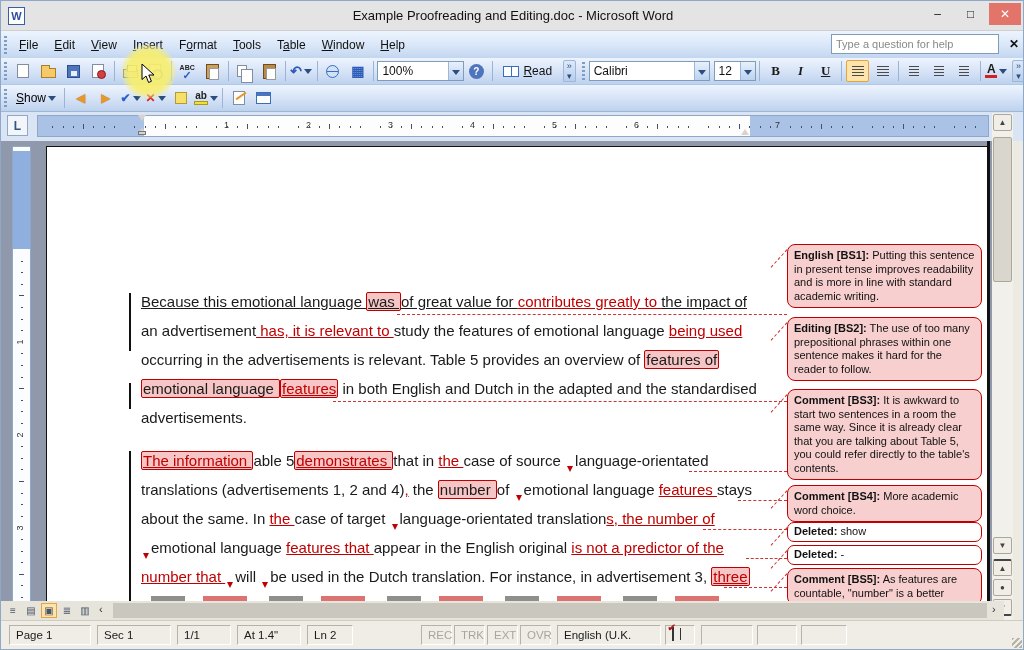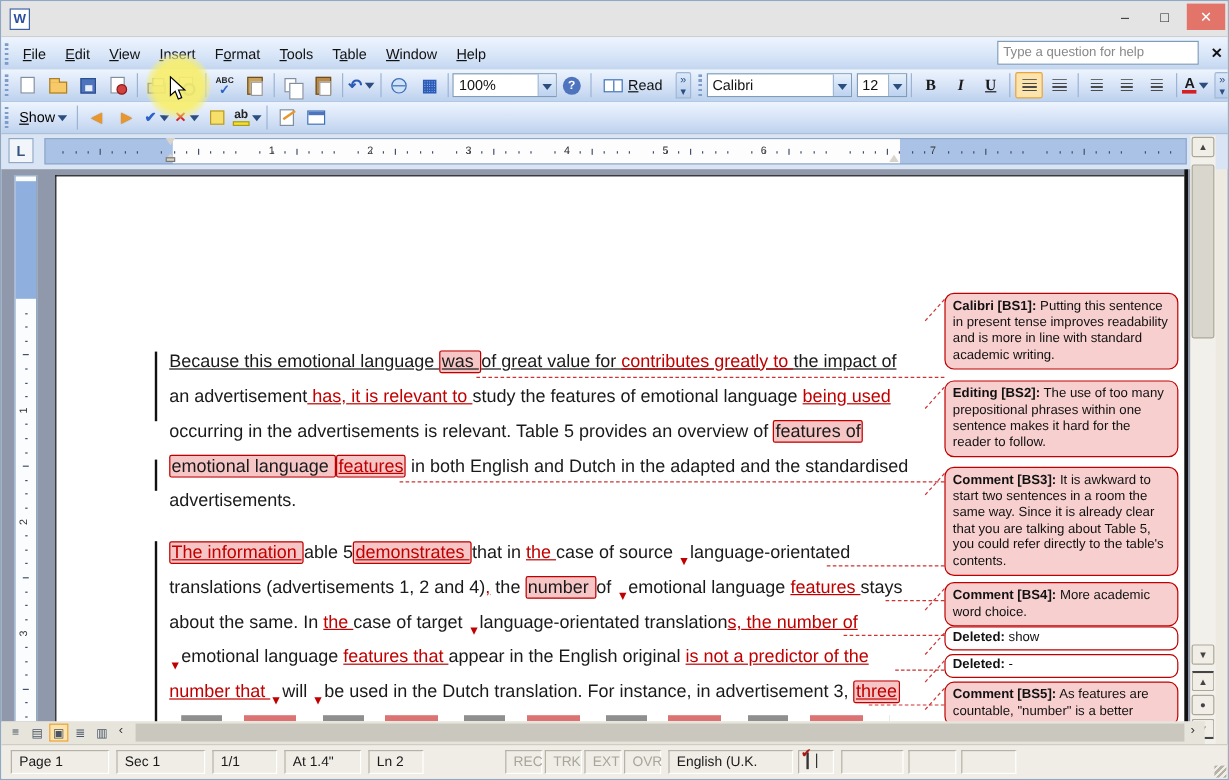--- a/index.html
+++ b/index.html
@@ -173,20 +173,21 @@
       background:radial-gradient(circle, rgba(247,238,110,0.92) 52%, rgba(247,238,110,0.4) 66%, rgba(247,238,110,0) 72%); }
   .cursor { position:absolute; left:140px; top:62px; }
 </style>
 </head>
 <body>
 
 <div class="app">
 
   <div class="titlebar">
     <div class="word-icon">W</div>
+    <div class="title-text">Example Proofreading and Editing.doc - Microsoft Word</div>
     <div class="winbtns">
       <div class="winbtn">–</div>
       <div class="winbtn">□</div>
       <div class="winbtn close">✕</div>
     </div>
   </div>
 
   <div class="menubar">
     <div class="mgrip"></div>
     <div id="menus" style="display:flex">
@@ -506,21 +507,21 @@
         <div class="conn-h" style="top: 446px; left: 723px; width: 63px;"></div>
         <div class="conn-d" style="top: 117px;"></div>
         <div class="conn-d" style="top: 190px;"></div>
         <div class="conn-d" style="top: 262px;"></div>
         <div class="conn-d" style="top: 358px;"></div>
         <div class="conn-d" style="top: 395px;"></div>
         <div class="conn-d" style="top: 418px;"></div>
         <div class="conn-d" style="top: 441px;"></div>
       </div>
     <div id="balloons">
-        <div class="balloon" style="top: 103px;"><span class="blabel">Calibri [BS1]:</span> <span class="btext">Putting this sentence in present tense improves readability and is more in line with standard academic writing.</span></div>
+        <div class="balloon" style="top: 103px;"><span class="blabel">English [BS1]:</span> <span class="btext">Putting this sentence in present tense improves readability and is more in line with standard academic writing.</span></div>
         <div class="balloon" style="top: 176px;"><span class="blabel">Editing [BS2]:</span> <span class="btext">The use of too many prepositional phrases within one sentence makes it hard for the reader to follow.</span></div>
         <div class="balloon" style="top: 248px;"><span class="blabel">Comment [BS3]:</span> <span class="btext">It is awkward to start two sentences in a room the same way. Since it is already clear that you are talking about Table 5, you could refer directly to the table's contents.</span></div>
         <div class="balloon" style="top: 344px;"><span class="blabel">Comment [BS4]:</span> <span class="btext">More academic word choice.</span></div>
         <div class="balloon del" style="top: 381px;"><span class="blabel">Deleted:</span> <span class="btext">show</span></div>
         <div class="balloon del" style="top: 404px;"><span class="blabel">Deleted:</span> <span class="btext">-</span></div>
         <div class="balloon" style="top: 427px;"><span class="blabel">Comment [BS5]:</span> <span class="btext">As features are countable, "number" is a better</span></div>
       </div>
     <div class="partialline"></div>
   </div>
 

